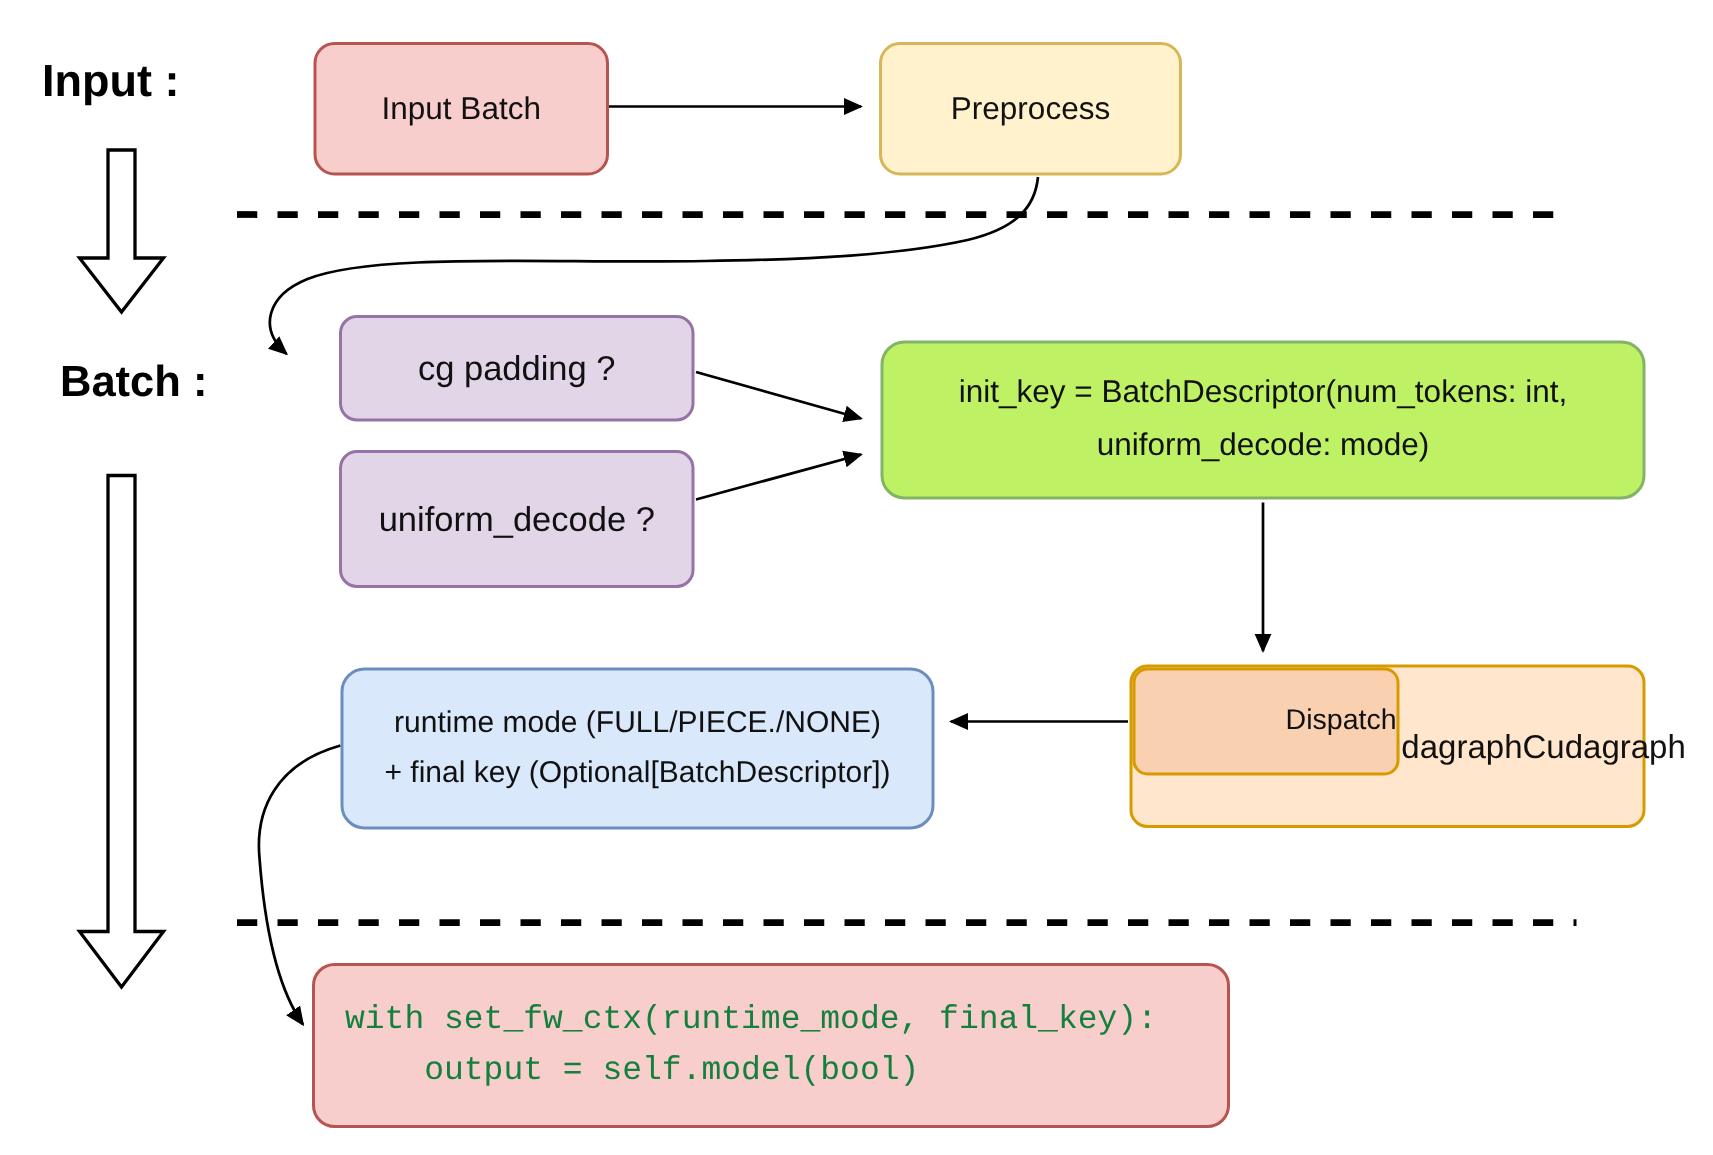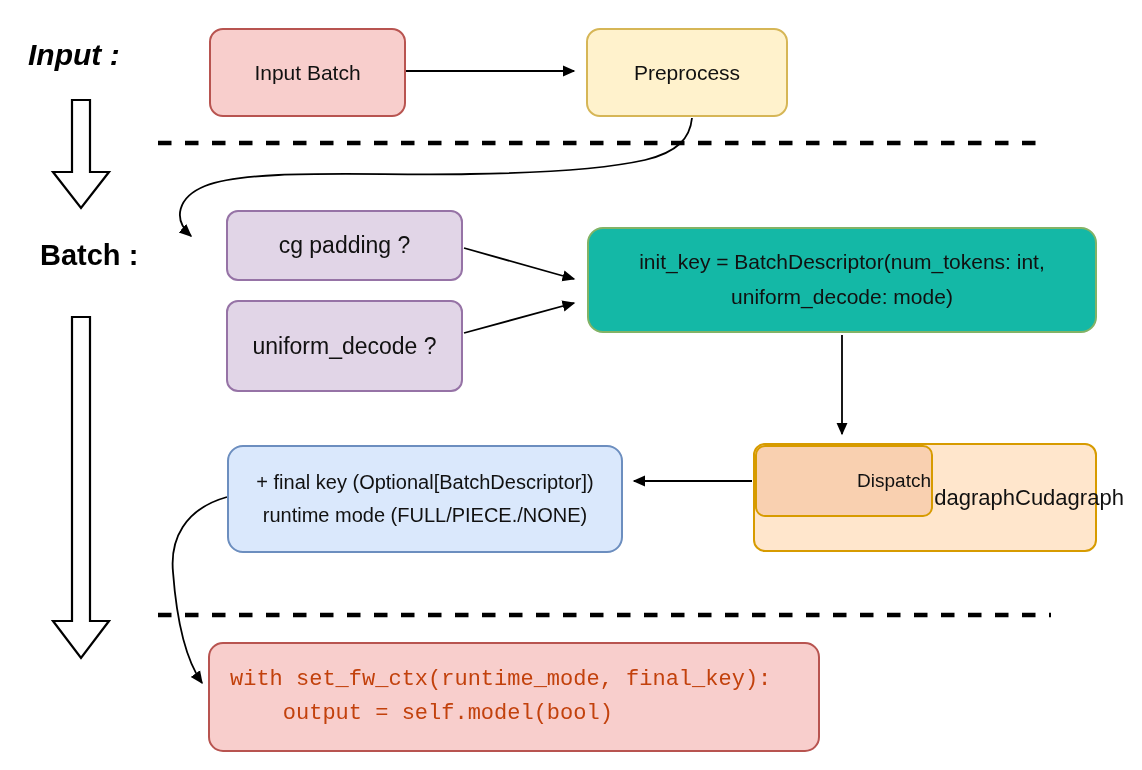--- a/index.html
+++ b/index.html
@@ -55,21 +55,21 @@
   .code-node {
     align-items: flex-start;
     padding-left: 20px;
     border-radius: 15px;
   }
   .code-node span {
     font-family: "Liberation Mono", "DejaVu Sans Mono", monospace;
     font-size: 22px;
     white-space: pre;
     line-height: 1.55;
-    color: #c2410c;
+    color: #15803d;
     text-align: left;
   }
 </style>
 </head>
 <body>
 
 <div class="canvas">
 
   <svg class="wires" viewBox="0 0 1142 770" xmlns="http://www.w3.org/2000/svg">
     <defs>
@@ -91,56 +91,56 @@
     <line x1="464" y1="248" x2="574" y2="279" stroke="#000000" stroke-width="1.8" marker-end="url(#arrow)"></line>
     <line x1="464" y1="333" x2="574" y2="303" stroke="#000000" stroke-width="1.8" marker-end="url(#arrow)"></line>
 
     <line x1="842" y1="335" x2="842" y2="434" stroke="#000000" stroke-width="1.8" marker-end="url(#arrow)"></line>
 
     <line x1="752" y1="481" x2="634" y2="481" stroke="#000000" stroke-width="1.8" marker-end="url(#arrow)"></line>
 
     <path d="M 227 497 C 184 509, 170 540, 173 572 C 176 612, 183 656, 202 683" fill="none" stroke="#000000" stroke-width="1.8" marker-end="url(#arrow)"></path>
   </svg>
 
-  <div class="stage-label" style="left:28px; top:38px;font-style:italic;">Input :</div>
+  <div class="stage-label" style="left:28px; top:38px;">Input :</div>
   <div class="stage-label" style="left:40px; top:239px; font-size:29px;">Batch :</div>
 
   <div class="node fs21" style="left: 209px; top: 28px; width: 197px; height: 89px; background: rgb(248, 206, 204); border-color: rgb(184, 84, 80);">
     <span>Input Batch</span>
   </div>
 
   <div class="node fs21" style="left: 586px; top: 28px; width: 202px; height: 89px; background: rgb(255, 242, 204); border-color: rgb(214, 182, 86);">
     <span>Preprocess</span>
   </div>
 
   <div class="node fs23" style="left: 226px; top: 210px; width: 237px; height: 71px; border-radius: 12px; background: rgb(225, 213, 231); border-color: rgb(150, 115, 166);">
     <span>cg padding ?</span>
   </div>
 
   <div class="node fs23" style="left: 226px; top: 300px; width: 237px; height: 92px; border-radius: 12px; background: rgb(225, 213, 231); border-color: rgb(150, 115, 166);">
     <span>uniform_decode ?</span>
   </div>
 
-  <div class="node fs21" style="left: 587px; top: 227px; width: 510px; height: 106px; border-radius: 16px; line-height: 1.65; background: #14b8a6; border-color: rgb(130, 179, 102);">
+  <div class="node fs21" style="left: 587px; top: 227px; width: 510px; height: 106px; border-radius: 16px; line-height: 1.65; background: #bef264; border-color: rgb(130, 179, 102);">
     <span>init_key = BatchDescriptor(num_tokens: int,</span>
     <span>uniform_decode: mode)</span>
   </div>
 
   <div class="node" style="left: 753px; top: 443px; width: 344px; height: 109px; border-radius: 12px; background: rgb(255, 230, 204); border-color: rgb(215, 155, 0);"></div>
   <div class="cuda-label" style="left:933px; top:443px; width:164px; height:109px;">
     <span>Cudagraph</span>
     <span>Cudagraph</span>
   </div>
   <div class="node fs19" style="left: 755px; top: 445px; width: 178px; height: 72px; border-radius: 10px; background: rgb(249, 208, 176); border-color: rgb(215, 155, 0); align-items: flex-end;">
     <span>Dispatch</span>
   </div>
 
   <div class="node fs20" style="left: 227px; top: 445px; width: 396px; height: 108px; border-radius: 16px; line-height: 1.65; background: rgb(218, 232, 252); border-color: rgb(108, 142, 191);">
+    <span>runtime mode (FULL/PIECE./NONE)</span>
     <span>+ final key (Optional[BatchDescriptor])</span>
-    <span>runtime mode (FULL/PIECE./NONE)</span>
   </div>
 
   <div class="node code-node" style="left: 208px; top: 642px; width: 612px; height: 110px; background: rgb(248, 206, 204); border-color: rgb(184, 84, 80);">
     <span>with set_fw_ctx(runtime_mode, final_key):</span>
     <span>    output = self.model(bool)</span>
   </div>
 
 </div>
 
 </body></html>

